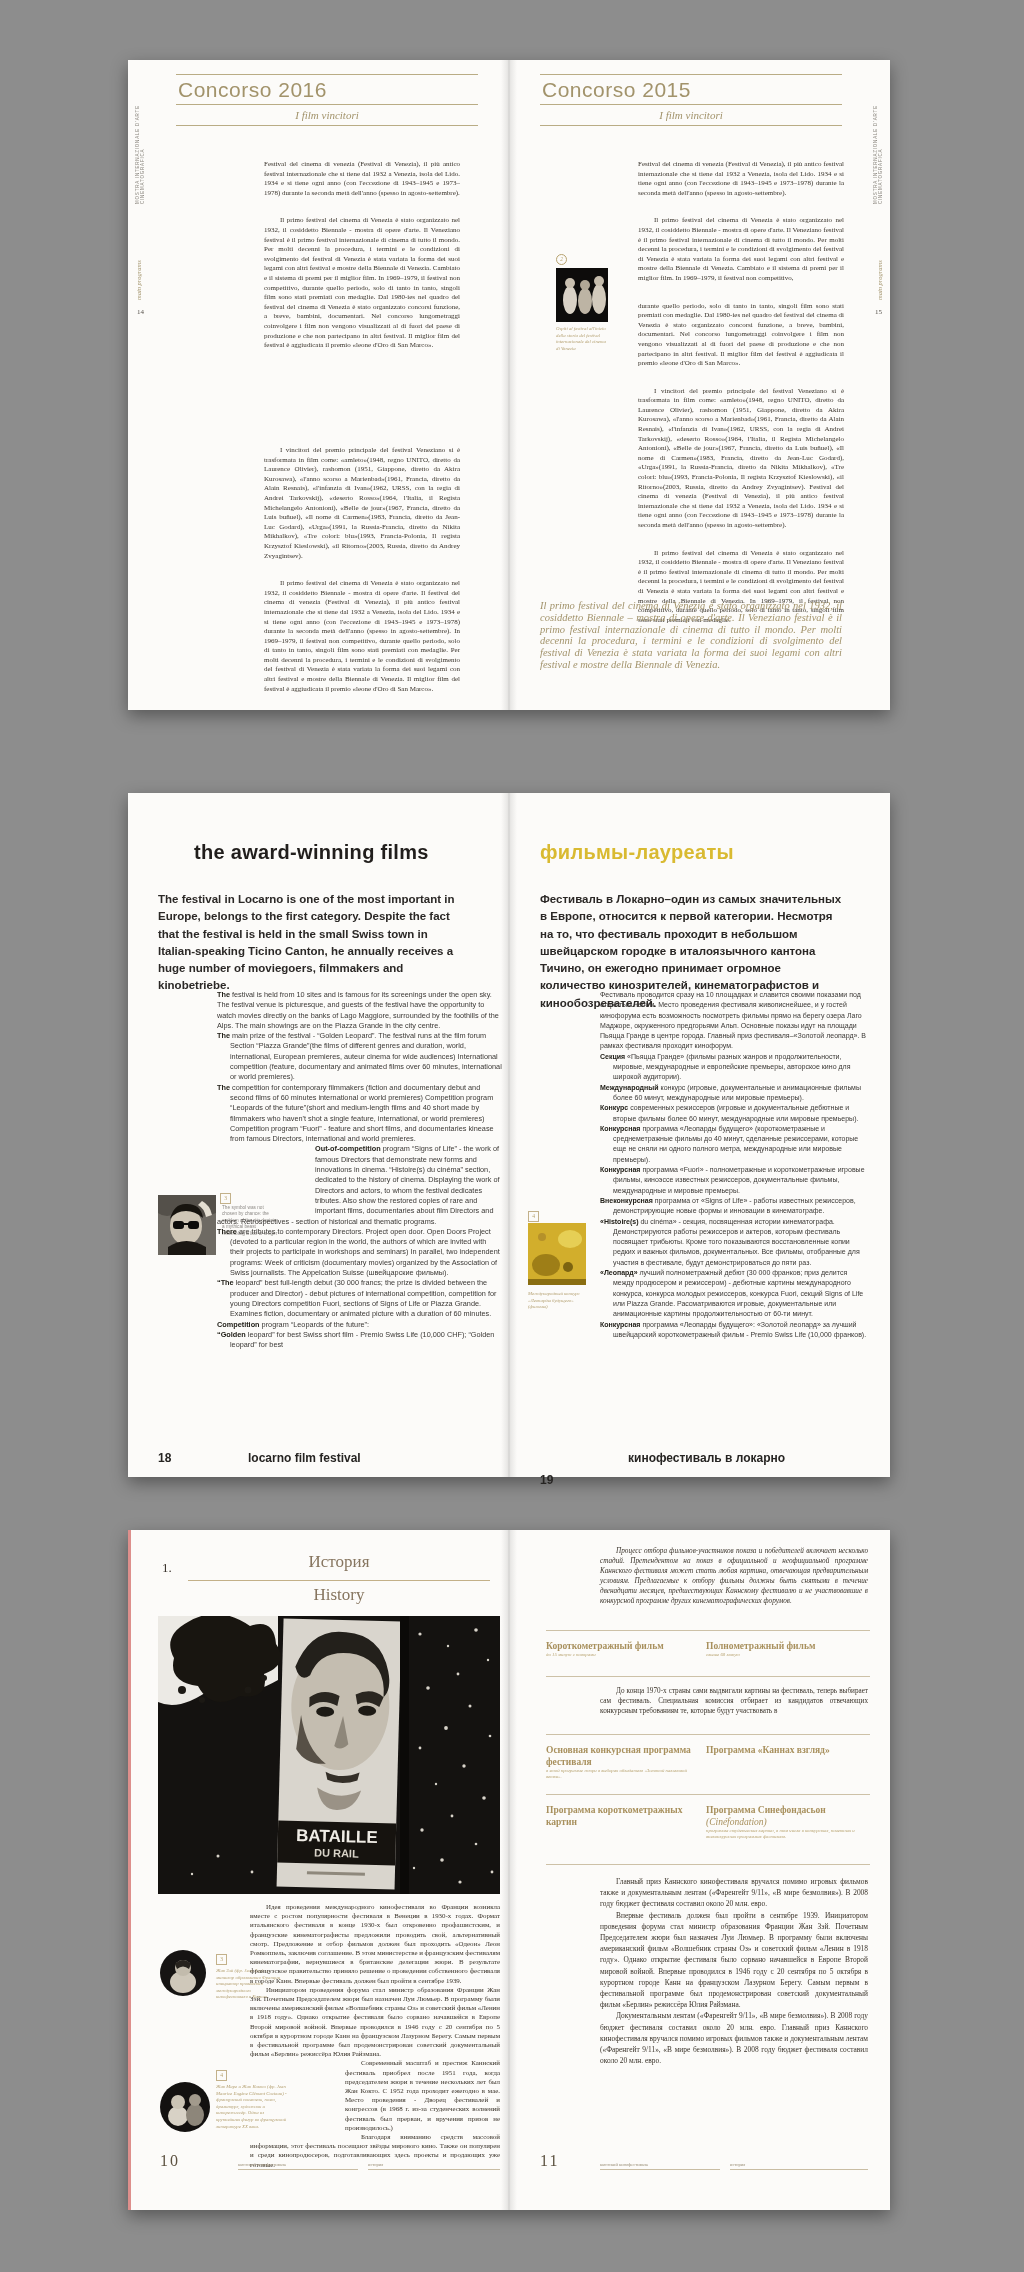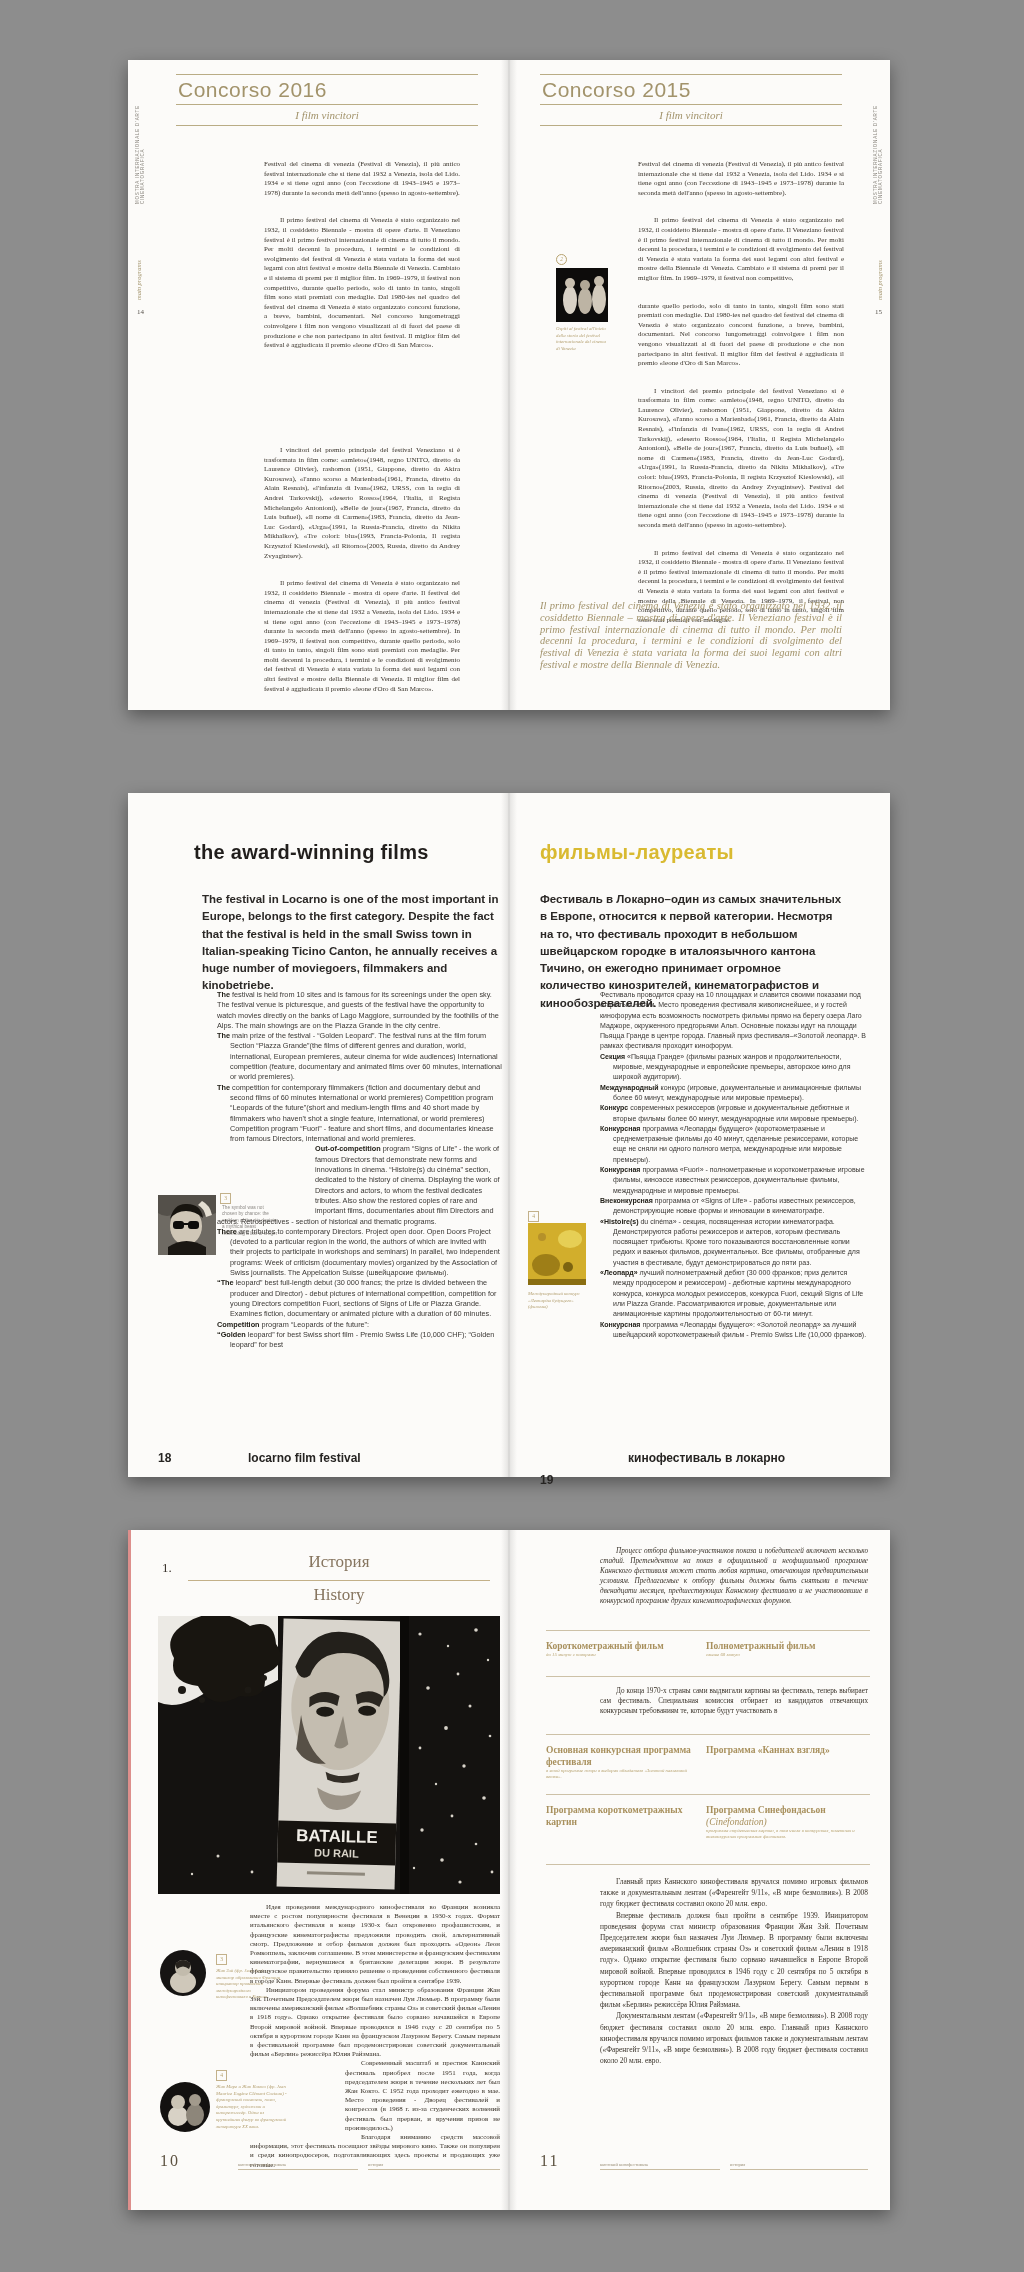--- a/index.html
+++ b/index.html
@@ -116,21 +116,21 @@
 
     <div class="abs vtext" style="right:7px;top:14px;height:130px;">mostra internazionale d'arte cinematografica</div>
     <div class="abs vitalic" style="right:7px;top:178px;height:62px;">main programs</div>
     <div class="abs pgno" style="right:8px;top:248px;">15</div>
   </div>
 
   <div class="spread" style="top:793px;height:684px;">
     <div class="gutter"></div>
 
     <div class="abs s2-title" style="left:30px;top:48px;margin-left:36px;">the award-winning films</div>
-    <div class="abs s2-intro" style="left:30px;top:98px;width:305px;margin-left:44px;">The festival in Locarno is one of the most important in Europe, belongs to the first category. Despite the fact that the festival is held in the small Swiss town in Italian-speaking Ticino Canton, he annually receives a huge number of moviegoers, filmmakers and kinobetriebe.</div>
+    <div class="abs s2-intro" style="left:30px;top:98px;width:305px;">The festival in Locarno is one of the most important in Europe, belongs to the first category. Despite the fact that the festival is held in the small Swiss town in Italian-speaking Ticino Canton, he annually receives a huge number of moviegoers, filmmakers and kinobetriebe.</div>
 
     <div class="abs marksq" style="left:92px;top:400px;">3</div>
     <div class="abs" style="left:30px;top:402px;width:58px;height:60px;">
       <svg width="58" height="60" viewBox="0 0 58 60">
         <rect width="58" height="60" fill="#6e6a63"></rect>
         <path d="M0 0 h58 v18 q-20 8 -38 0 q-12 6 -20 0 z" fill="#54504a"></path>
         <ellipse cx="28" cy="31" rx="16" ry="19" fill="#cfc6b6"></ellipse>
         <path d="M12 24 q4 -16 17 -15 q14 0 16 14 q-8 -7 -17 -7 q-10 0 -16 8z" fill="#17140f"></path>
         <rect x="15" y="26" width="11" height="8" rx="3" fill="#0d0c0a"></rect>
         <rect x="30" y="26" width="11" height="8" rx="3" fill="#0d0c0a"></rect>

